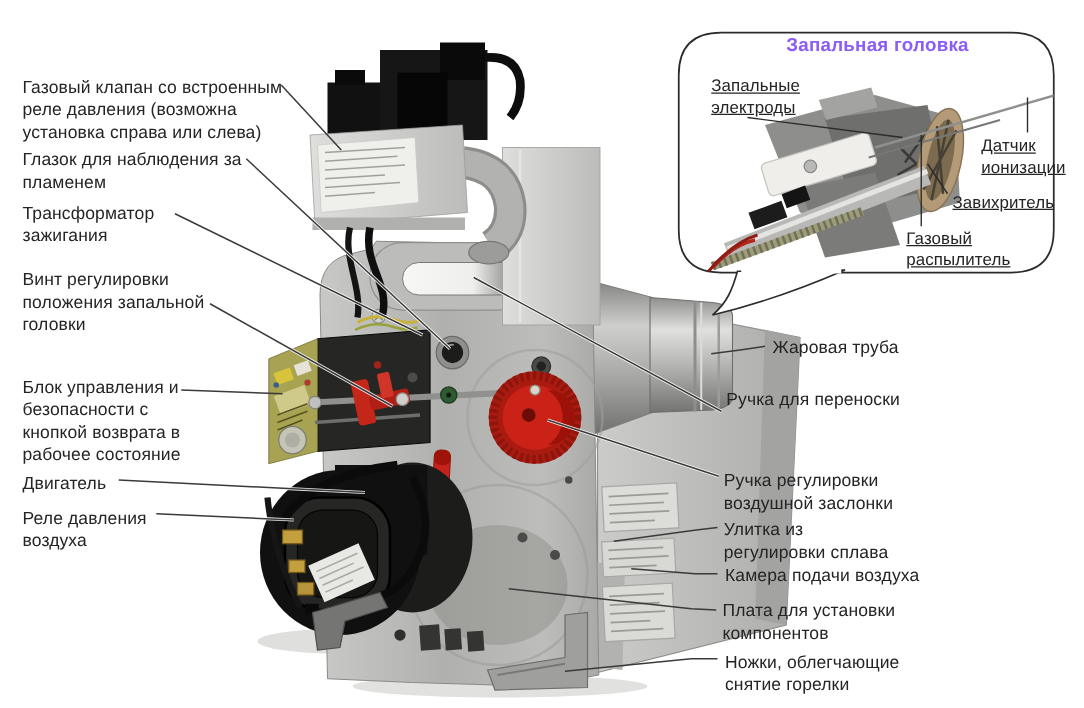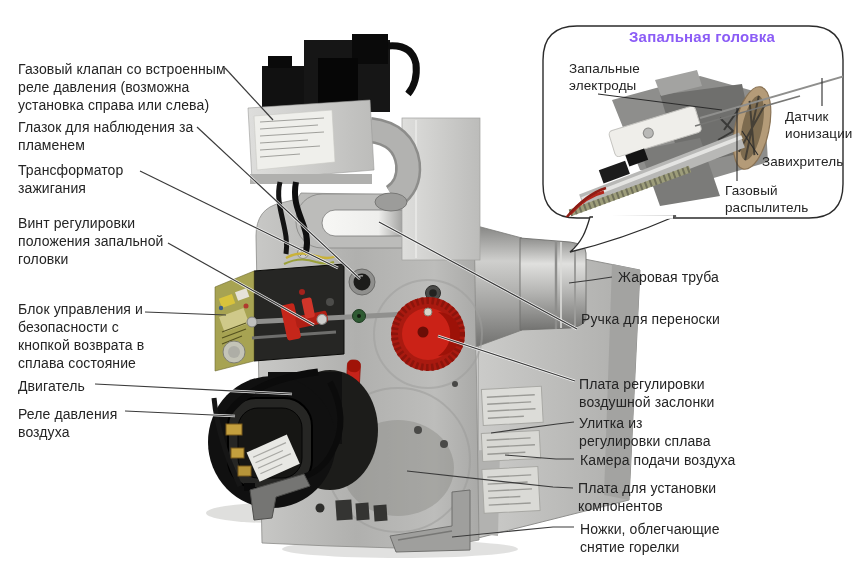--- a/index.html
+++ b/index.html
@@ -5,21 +5,21 @@
   html,body{margin:0;padding:0;background:#fff;}
   .stage{
     position:relative;width:867px;height:566px;background:#ffffff;overflow:hidden;
     font-family:"Liberation Sans",sans-serif;
   }
   .art{position:absolute;left:0;top:0;width:867px;height:566px;}
   .lbl{
     position:absolute;font-size:14px;line-height:18px;color:#242424;
     white-space:pre-line;letter-spacing:.1px;
   }
-  .inset-lbl{font-size:13.5px;line-height:17px;}
+  .inset-lbl{font-size:13.5px;line-height:17px;text-decoration:underline;}
   .inset-title{
     position:absolute;font-size:15px;font-weight:bold;color:#8b5cf6;
     letter-spacing:.2px;white-space:pre;
   }
 </style>
 </head>
 <body>
 
 <div class="stage">
 
@@ -320,28 +320,28 @@
   <div class="lbl" style="left:18px;top:118px">Глазок для наблюдения за
 пламенем</div>
   <div class="lbl" style="left:18px;top:214px">Винт регулировки
 положения запальной
 головки</div>
   <div class="lbl" style="left:18px;top:161px">Трансформатор
 зажигания</div>
   <div class="lbl" style="left:18px;top:300px">Блок управления и
 безопасности с
 кнопкой возврата в
-сплава состояние</div>
+рабочее состояние</div>
   <div class="lbl" style="left:18px;top:377px">Двигатель</div>
   <div class="lbl" style="left:18px;top:405px">Реле давления
 воздуха</div>
 
   <div class="lbl" style="left:618px;top:268px">Жаровая труба</div>
   <div class="lbl" style="left:581px;top:310px">Ручка для переноски</div>
-  <div class="lbl" style="left:579px;top:375px">Плата регулировки
+  <div class="lbl" style="left:579px;top:375px">Ручка регулировки
 воздушной заслонки</div>
   <div class="lbl" style="left:579px;top:414px">Улитка из
 регулировки сплава</div>
   <div class="lbl" style="left:580px;top:451px">Камера подачи воздуха</div>
   <div class="lbl" style="left:578px;top:479px">Плата для установки
 компонентов</div>
   <div class="lbl" style="left:580px;top:520px">Ножки, облегчающие
 снятие горелки</div>
 
   <div class="inset-title" style="left:629px;top:28px">Запальная головка</div>

